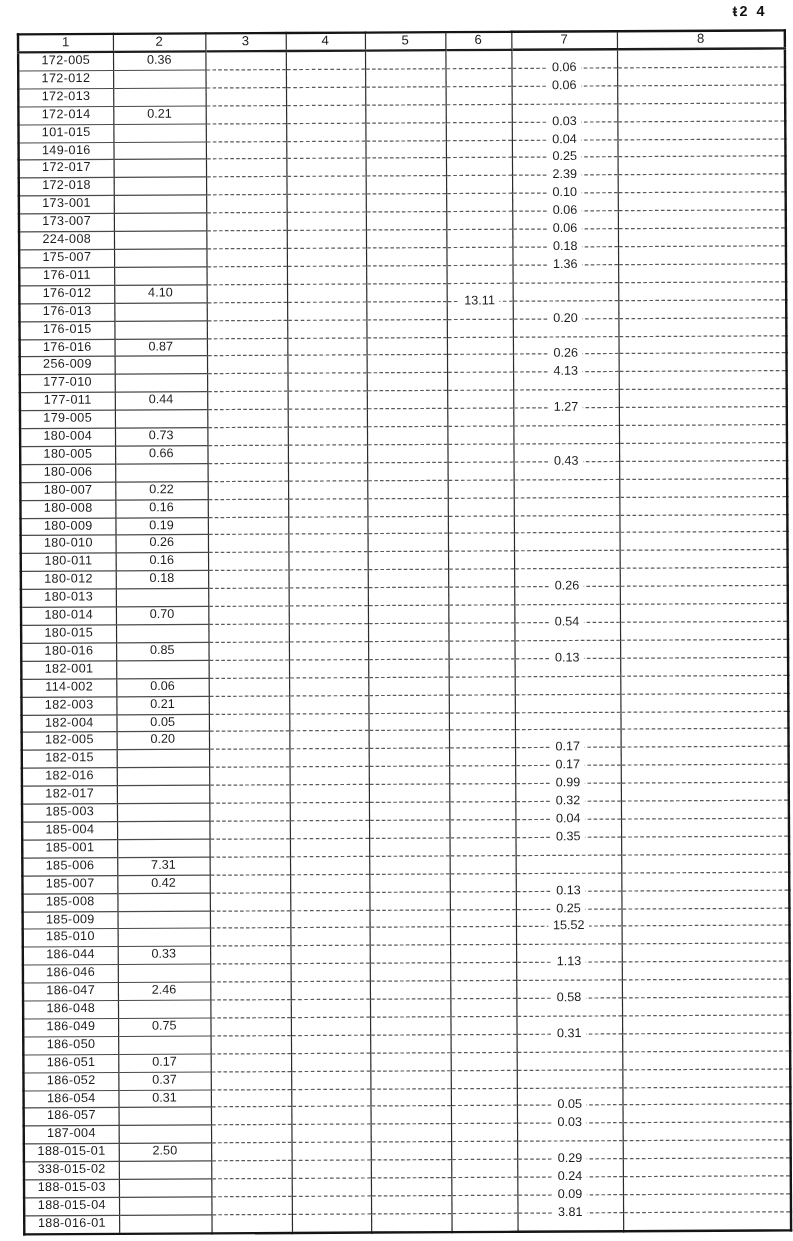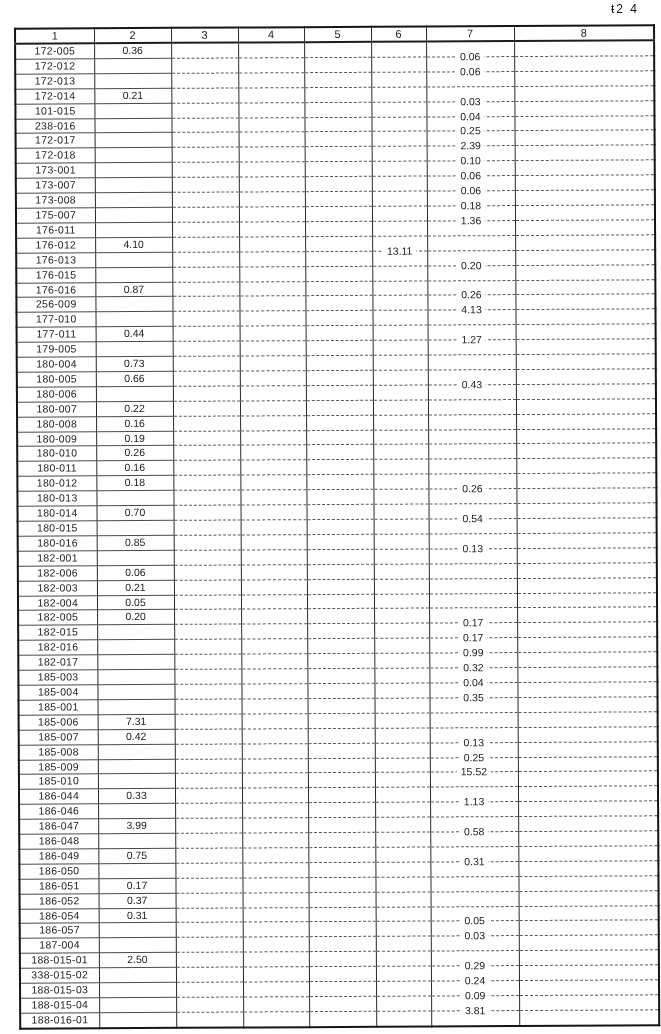--- a/index.html
+++ b/index.html
@@ -13,21 +13,21 @@
     position: relative;
     overflow: hidden;
     font-family: "Liberation Sans", sans-serif;
     color: #1f1f1f;
   }
   .corner-label {
     position: absolute;
     top: 2px;
     right: 22px;
     font-size: 12px;
-    font-weight: 400;
+    font-weight: 700;
     letter-spacing: 2px;
     color: #111;
   }
   .scan-table-wrap {
     position: absolute;
     left: 14px;
     top: 26px;
     width: 639px;
     transform: rotate(-0.3deg);
     transform-origin: 50% 0;
@@ -154,21 +154,21 @@
           <td class="id-cell">101-015</td>
           <td></td>
           <td class="dashed"></td>
           <td class="dashed"></td>
           <td class="dashed"></td>
           <td class="dashed"></td>
           <td class="dashed"><span class="raised">0.03</span></td>
           <td class="dashed"></td>
         </tr>
         <tr>
-          <td class="id-cell">238-016</td>
+          <td class="id-cell">149-016</td>
           <td></td>
           <td class="dashed"></td>
           <td class="dashed"></td>
           <td class="dashed"></td>
           <td class="dashed"></td>
           <td class="dashed"><span class="raised">0.04</span></td>
           <td class="dashed"></td>
         </tr>
         <tr>
           <td class="id-cell">172-017</td>
@@ -204,21 +204,21 @@
           <td class="id-cell">173-007</td>
           <td></td>
           <td class="dashed"></td>
           <td class="dashed"></td>
           <td class="dashed"></td>
           <td class="dashed"></td>
           <td class="dashed"><span class="raised">0.06</span></td>
           <td class="dashed"></td>
         </tr>
         <tr>
-          <td class="id-cell">173-008</td>
+          <td class="id-cell">224-008</td>
           <td></td>
           <td class="dashed"></td>
           <td class="dashed"></td>
           <td class="dashed"></td>
           <td class="dashed"></td>
           <td class="dashed"><span class="raised">0.06</span></td>
           <td class="dashed"></td>
         </tr>
         <tr>
           <td class="id-cell">175-007</td>
@@ -454,21 +454,21 @@
           <td class="id-cell">182-001</td>
           <td></td>
           <td class="dashed"></td>
           <td class="dashed"></td>
           <td class="dashed"></td>
           <td class="dashed"></td>
           <td class="dashed"><span class="raised">0.13</span></td>
           <td class="dashed"></td>
         </tr>
         <tr>
-          <td class="id-cell">182-006</td>
+          <td class="id-cell">114-002</td>
           <td>0.06</td>
           <td class="dashed"></td>
           <td class="dashed"></td>
           <td class="dashed"></td>
           <td class="dashed"></td>
           <td class="dashed"></td>
           <td class="dashed"></td>
         </tr>
         <tr>
           <td class="id-cell">182-003</td>
@@ -625,21 +625,21 @@
           <td></td>
           <td class="dashed"></td>
           <td class="dashed"></td>
           <td class="dashed"></td>
           <td class="dashed"></td>
           <td class="dashed"><span class="raised">1.13</span></td>
           <td class="dashed"></td>
         </tr>
         <tr>
           <td class="id-cell">186-047</td>
-          <td>3.99</td>
+          <td>2.46</td>
           <td class="dashed"></td>
           <td class="dashed"></td>
           <td class="dashed"></td>
           <td class="dashed"></td>
           <td class="dashed"></td>
           <td class="dashed"></td>
         </tr>
         <tr>
           <td class="id-cell">186-048</td>
           <td></td>

